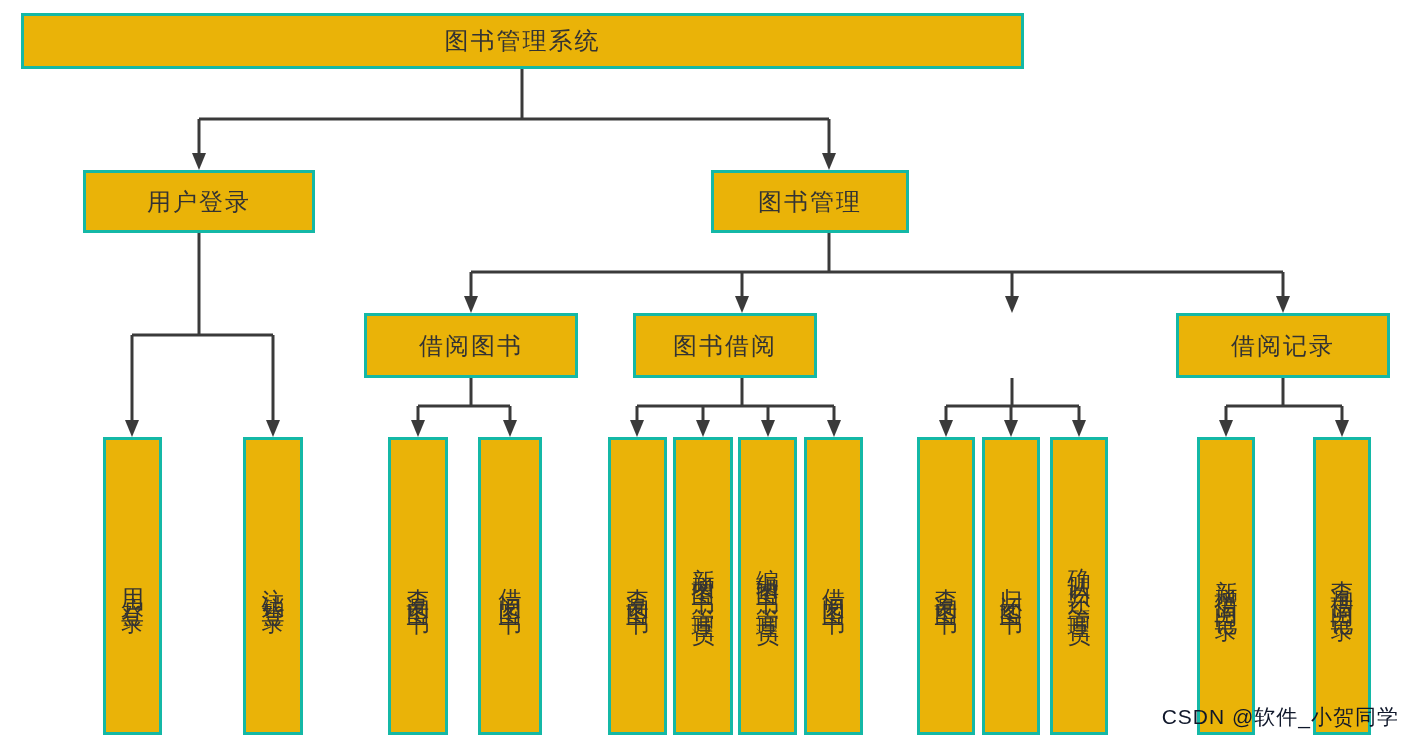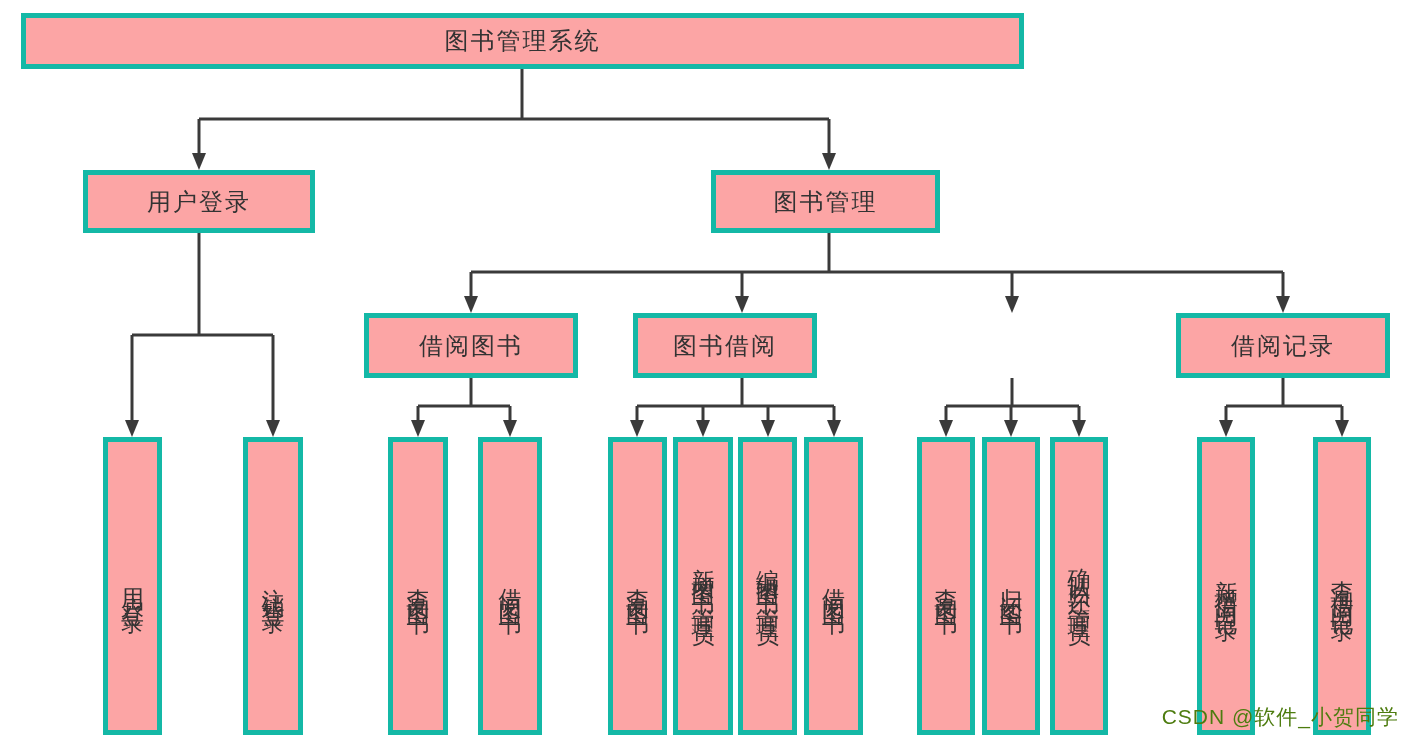--- a/index.html
+++ b/index.html
@@ -19,22 +19,22 @@
     position: absolute;
     left: 0;
     top: 0;
     width: 1405px;
     height: 747px;
     pointer-events: none;
   }
   .node {
     position: absolute;
     box-sizing: border-box;
-    background: #fca5a5;
-    border: 5px solid #14b8a6;
+    background: #eab308;
+    border: 3px solid #14b8a6;
     display: flex;
     align-items: center;
     justify-content: center;
     color: #333333;
   }
   .hnode {
     font-size: 24px;
     letter-spacing: 2px;
     white-space: nowrap;
   }
@@ -48,21 +48,21 @@
     font-size: 23px;
     letter-spacing: 8px;
     line-height: 1;
     color: #333333;
   }
   .watermark {
     position: absolute;
     right: 6px;
     bottom: 16px;
     font-size: 21px;
-    color: #4d7c0f;
+    color: #0f172a;
     letter-spacing: 1px;
     white-space: nowrap;
   }
 </style>
 </head>
 <body>
 
 <div id="canvas">
 
   <svg id="connector-svg" viewBox="0 0 1405 747" xmlns="http://www.w3.org/2000/svg">
@@ -125,21 +125,21 @@
       <polygon points="1004,420 1018,420 1011,437"></polygon>
       <polygon points="1072,420 1086,420 1079,437"></polygon>
       <polygon points="1219,420 1233,420 1226,437"></polygon>
       <polygon points="1335,420 1349,420 1342,437"></polygon>
     </g>
   </svg>
 
   <div class="node hnode" style="left:21px; top:13px; width:1003px; height:56px;">图书管理系统</div>
 
   <div class="node hnode" style="left:83px; top:170px; width:232px; height:63px;">用户登录</div>
-  <div class="node hnode" style="left:711px; top:170px; width:229px; height:63px;">图书管理</div>
+  <div class="node hnode" style="left:711px; top:170px; width:198px; height:63px;">图书管理</div>
 
   <div class="node hnode" style="left:364px; top:313px; width:214px; height:65px;">借阅图书</div>
   <div class="node hnode" style="left:633px; top:313px; width:184px; height:65px;">图书借阅</div>
   <div class="node hnode" style="left:1176px; top:313px; width:214px; height:65px;">借阅记录</div>
 
   <div class="node vnode" style="left:103px; width:59px;">
     <span class="vtext">用户登录</span>
   </div>
   <div class="node vnode" style="left:243px; width:60px;">
     <span class="vtext">注销登录</span>

